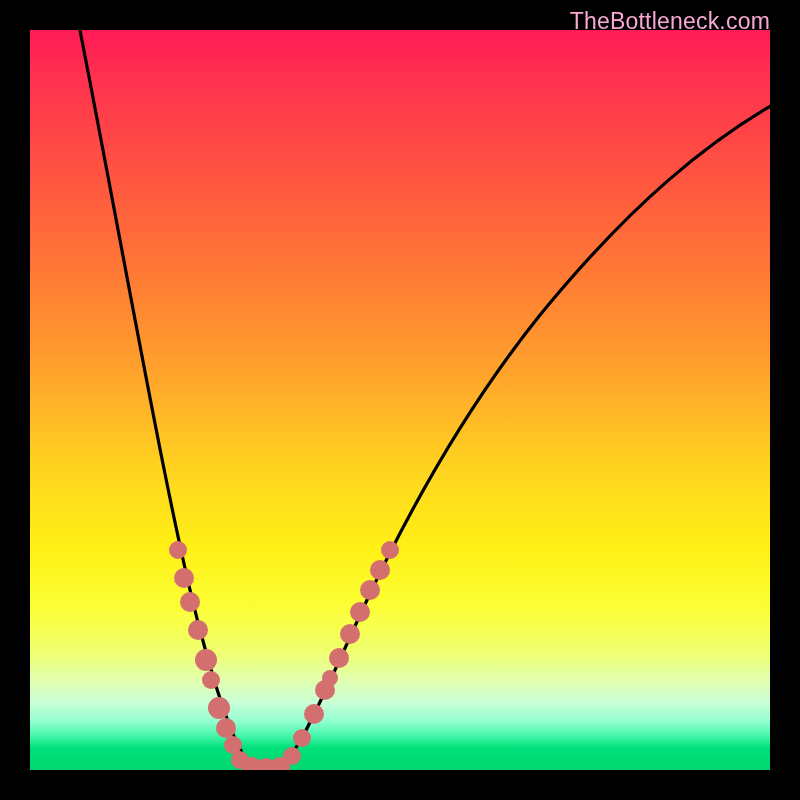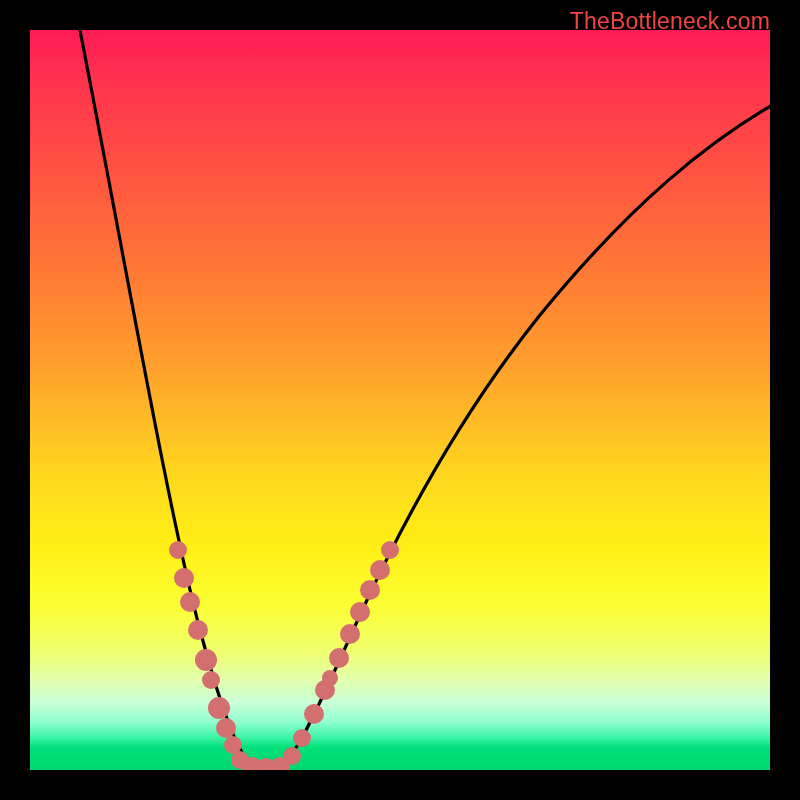--- a/index.html
+++ b/index.html
@@ -39,21 +39,21 @@
       #00d86f 100%
     );
   }
   .watermark {
     position: absolute;
     top: 8px;
     right: 30px;
     font-family: Arial, Helvetica, sans-serif;
     font-size: 23px;
     font-weight: 500;
-    color: #ef4444;
+    color: #f9a8d4;
     letter-spacing: 0.2px;
     user-select: none;
   }
   svg.overlay {
     position: absolute;
     inset: 0;
     width: 740px;
     height: 740px;
   }
   .curve {

